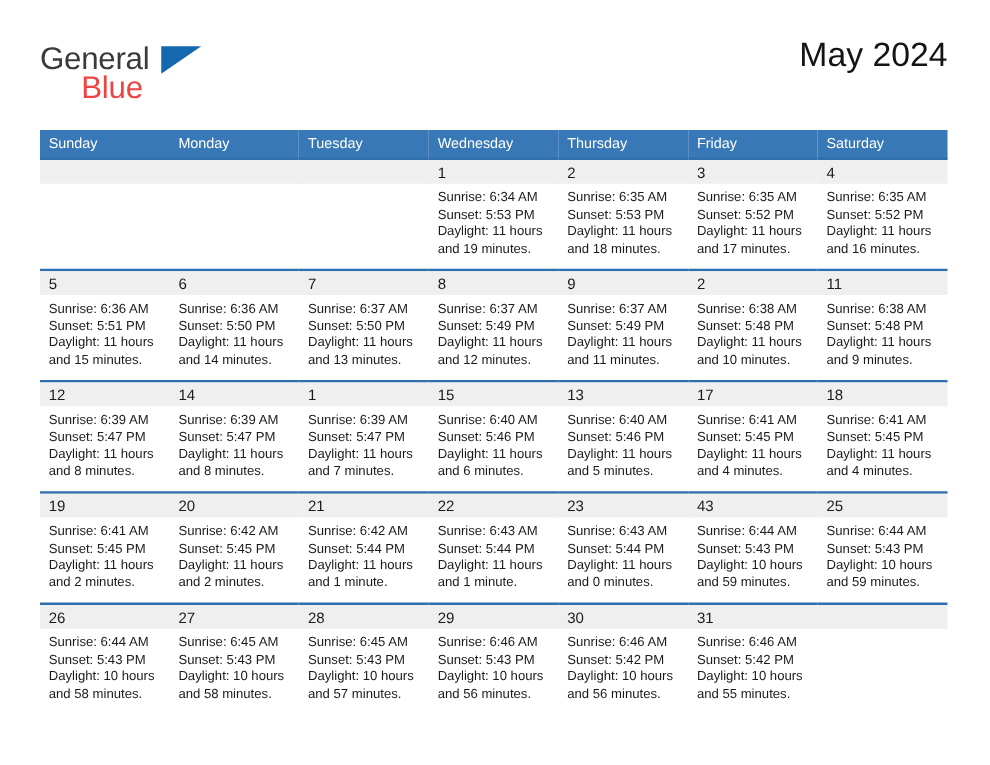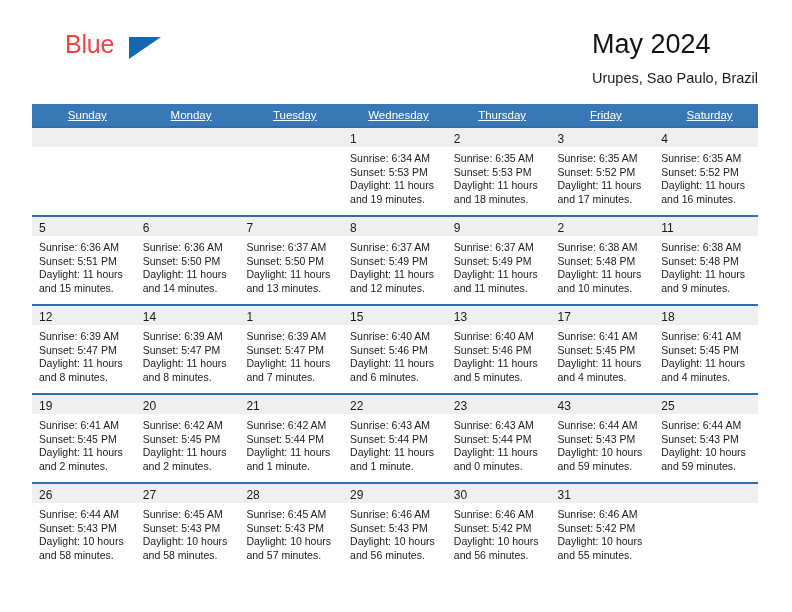--- a/index.html
+++ b/index.html
@@ -58,20 +58,21 @@
     top: 3px;
     width: 0;
     height: 0;
     border-left: 32px solid #1567b0;
     border-bottom: 22px solid transparent;
   }
   .title-wrap {
     position: absolute;
     right: 0;
     top: 0;
+    text-align: right;
   }
   .cal-title {
     font-size: 27px;
     line-height: 32px;
     color: #141414;
     font-weight: normal;
     margin: 0;
   }
   .cal-sub {
     font-size: 14.5px;
@@ -87,25 +88,24 @@
     top: 104px;
     width: 726px;
     border-collapse: collapse;
     table-layout: fixed;
   }
   .calendar th {
     background: #3878b6;
     color: #ffffff;
     font-size: 11.5px;
     font-weight: normal;
-    text-align: center;
+    text-align: left;
     padding: 5px 0 5px 7px;
     height: 21px;
     box-sizing: border-box;
-    text-decoration: underline;
   }
   .calendar td {
     vertical-align: top;
     padding: 0;
     border-top: 2px solid #2f6fae;
     width: 103.7px;
     height: 89px;
     box-sizing: border-box;
   }
   .calendar tr.week td {
@@ -141,27 +141,27 @@
   }
 </style>
 </head>
 <body>
 
 <div class="page">
 
   <div class="header">
 
     <div class="brand">
+      <span class="brand-general">General</span>
       <span class="brand-tri"></span>
       <span class="brand-blue">Blue</span>
     </div>
 
     <div class="title-wrap">
       <h1 class="cal-title">May 2024</h1>
-      <p class="cal-sub">Urupes, Sao Paulo, Brazil</p>
     </div>
 
   </div>
 
   <table class="calendar">
     <thead>
       <tr id="weekday-row">
           <th>Sunday</th>
           <th>Monday</th>
           <th>Tuesday</th>

